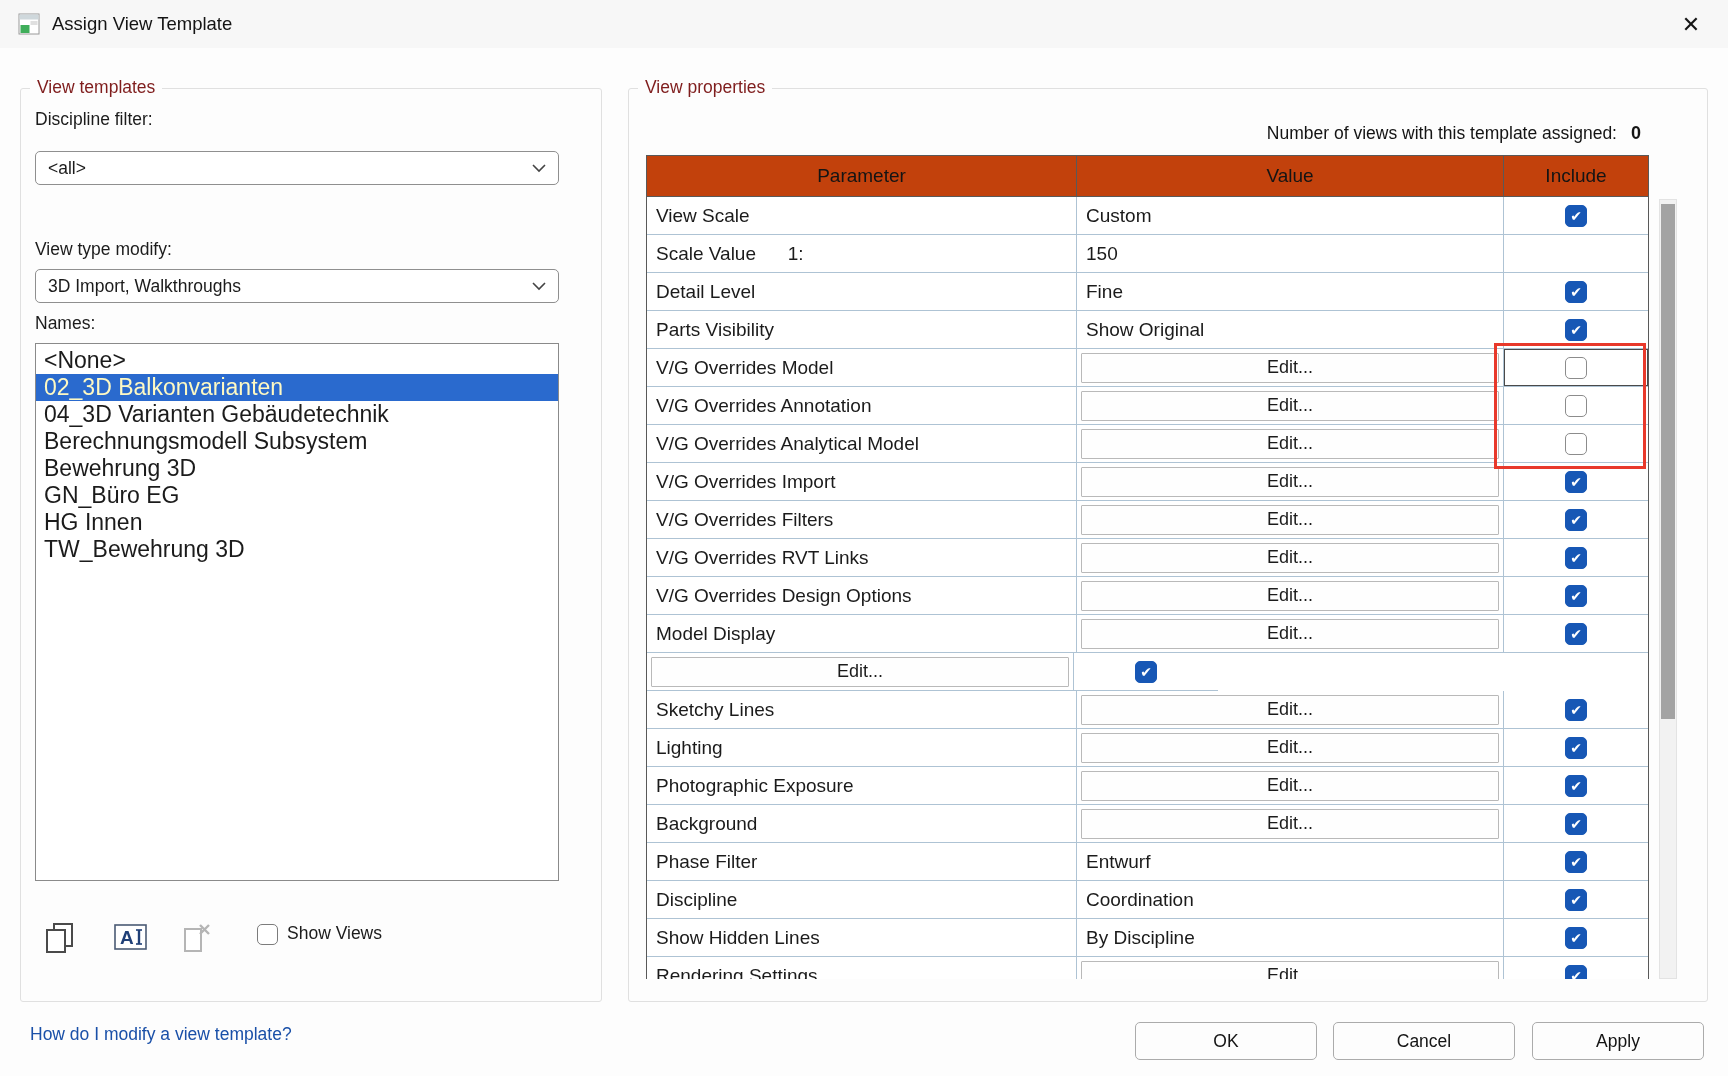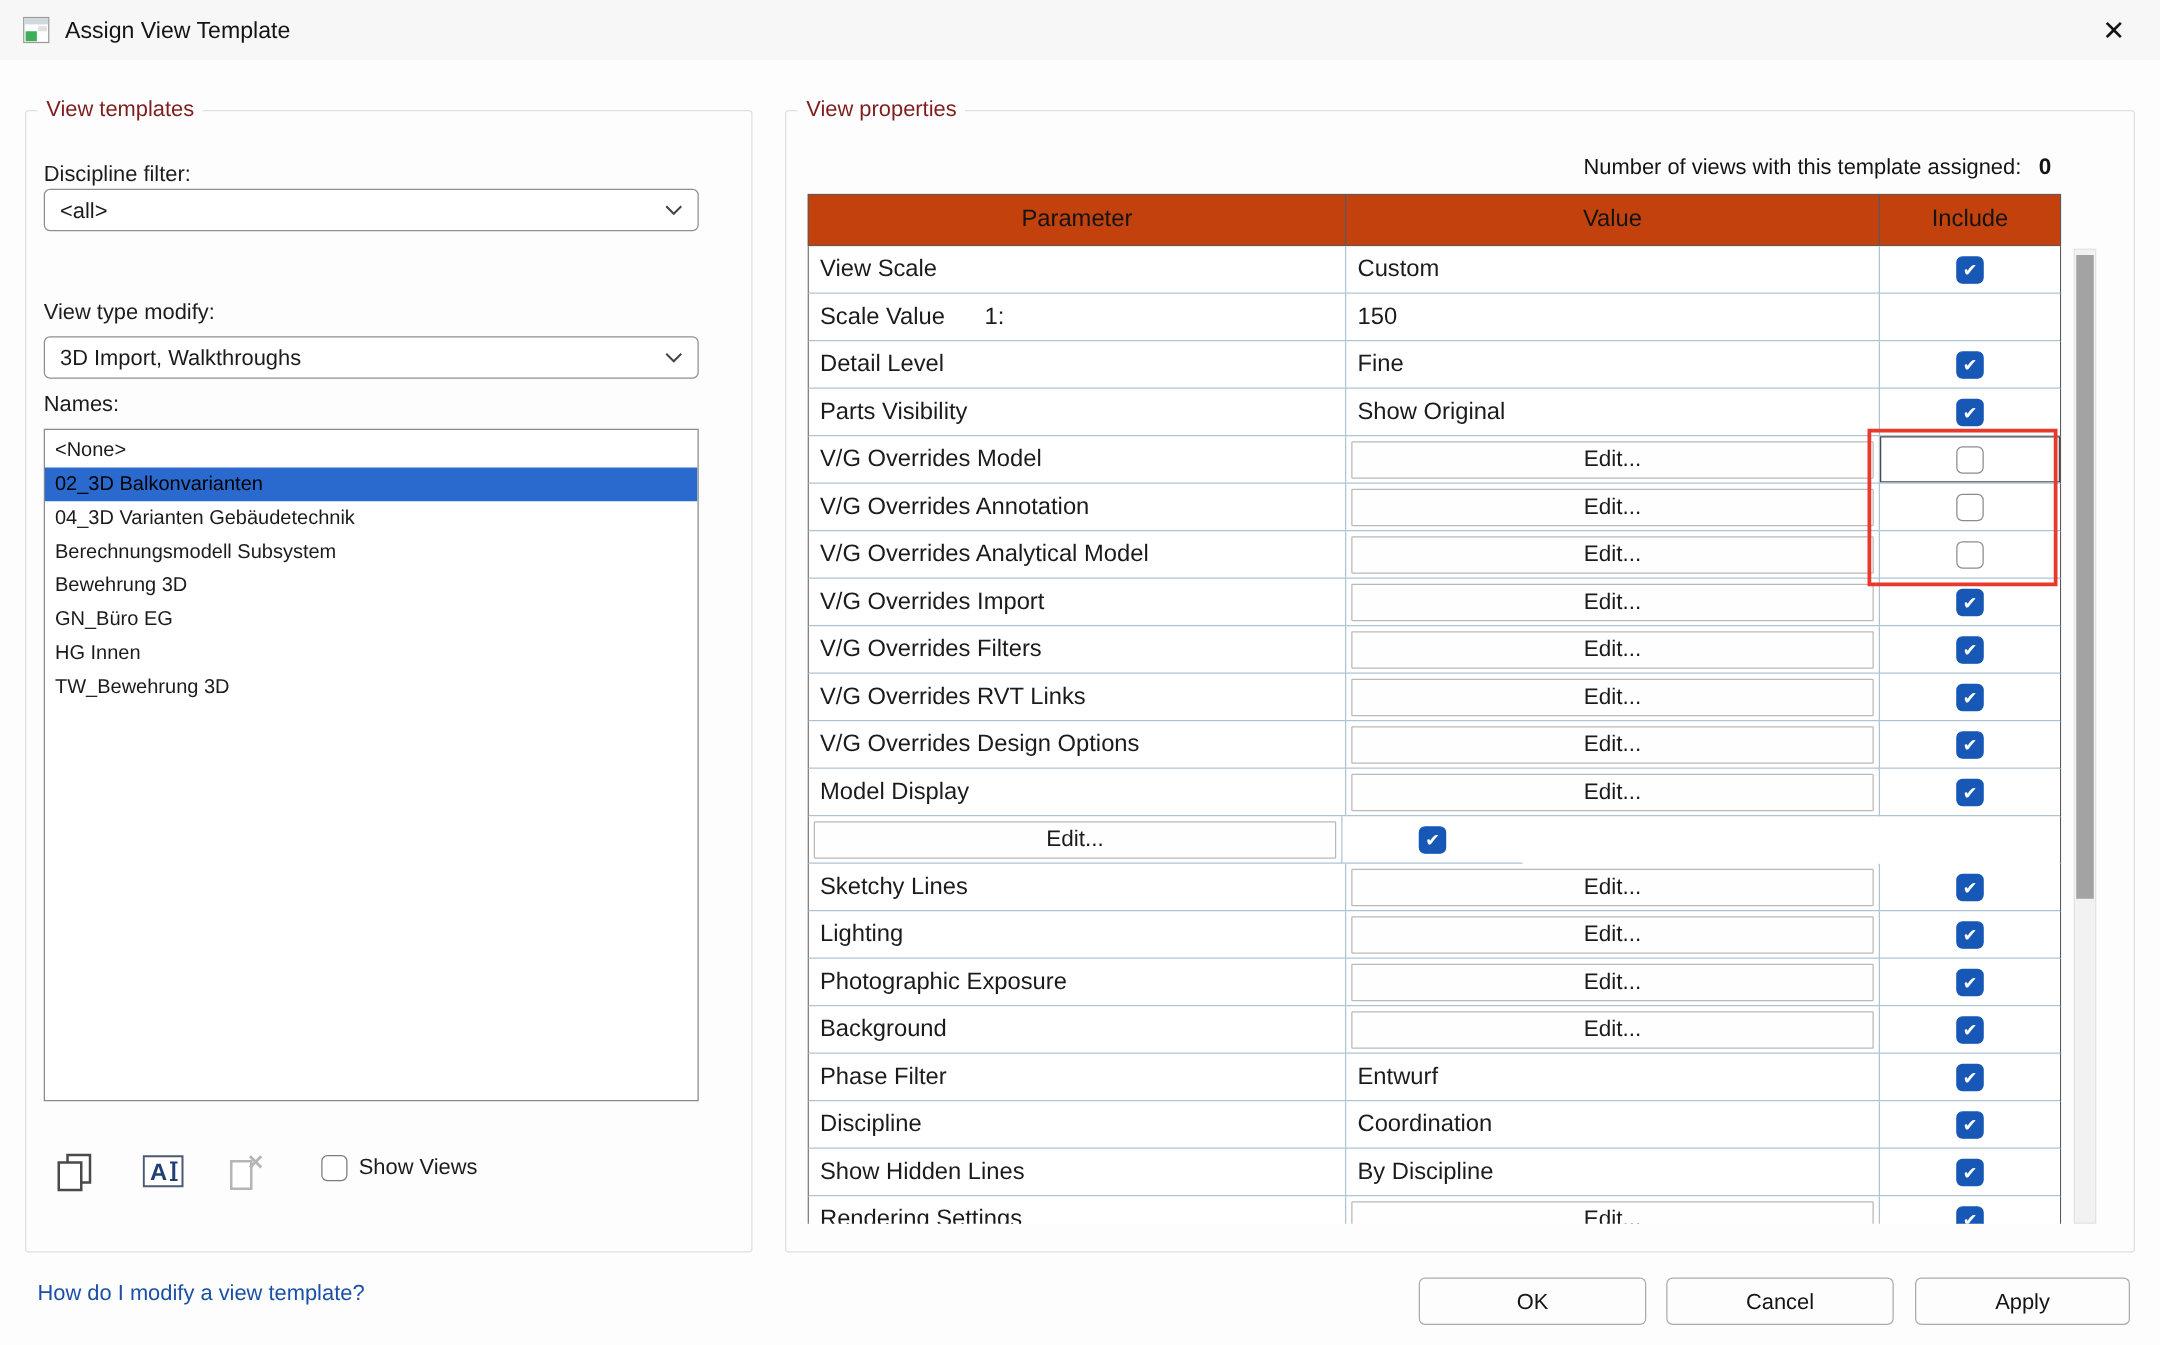--- a/index.html
+++ b/index.html
@@ -19,22 +19,22 @@
   .group-left{left:20px;top:88px;width:580px;height:912px;}
   .group-right{left:628px;top:88px;width:1078px;height:912px;}
 
   
   .flabel{position:absolute;left:14px;font-size:17.5px;color:#1c1c1c;}
   .combo{position:absolute;left:14px;width:524px;height:34px;box-sizing:border-box;border:1px solid #8f8f8f;
          border-radius:5px;background:#fff;display:flex;align-items:center;padding:0 12px;font-size:17.5px;cursor:default;}
   .combo .chev{margin-left:auto;display:flex;align-items:center;}
   .listbox{position:absolute;left:14px;top:254px;width:524px;height:538px;box-sizing:border-box;
            border:1px solid #8a8a8a;background:#fff;overflow:hidden;padding-top:3px;}
-  .list-item{height:27px;line-height:27px;padding-left:8px;font-size:16px;white-space:nowrap;cursor:default;}
-  .list-item.selected{background:var(--sel,#2a6ace);color:#000000;}
+  .list-item{height:27px;line-height:27px;padding-left:8px;font-size:23px;white-space:nowrap;cursor:default;}
+  .list-item.selected{background:var(--sel,#2a6ace);color:#fef9c3;}
   .tool-icons{position:absolute;top:828px;left:0;width:560px;height:46px;}
   .ticon{position:absolute;top:4px;cursor:pointer;}
   .cb{box-sizing:border-box;width:21px;height:21px;border:1.5px solid #7c7c7c;border-radius:5px;background:#fff;cursor:pointer;}
   .showviews-box{position:absolute;left:236px;top:7px;}
   .showviews-label{position:absolute;left:266px;top:6px;font-size:17.5px;}
 
   
   .count-line{position:absolute;right:66px;top:34px;font-size:17.5px;color:#141414;}
   .count-line b{margin-left:14px;font-size:18px;}
 
@@ -83,21 +83,21 @@
         <rect x="12.5" y="8" width="7" height="4" fill="#e0e0e0"></rect>
       </svg>
     </span>
     <span class="win-title">Assign View Template</span>
     <span class="close-x">✕</span>
   </div>
 
   <div class="group group-left">
     <span class="group-label">View templates</span>
 
-    <span class="flabel" style="top:20px;margin-top:20px;">Discipline filter:</span>
+    <span class="flabel" style="top:20px;">Discipline filter:</span>
     <div class="combo" style="top:62px;">
       <span>&lt;all&gt;</span>
       <span class="chev">
         <svg width="14" height="9" viewBox="0 0 14 9">
             <path d="M1 1 L7 7 L13 1" fill="none" stroke="#444" stroke-width="1.6"></path>
           </svg>
       </span>
     </div>
 
     <span class="flabel" style="top:150px;">View type modify:</span>

